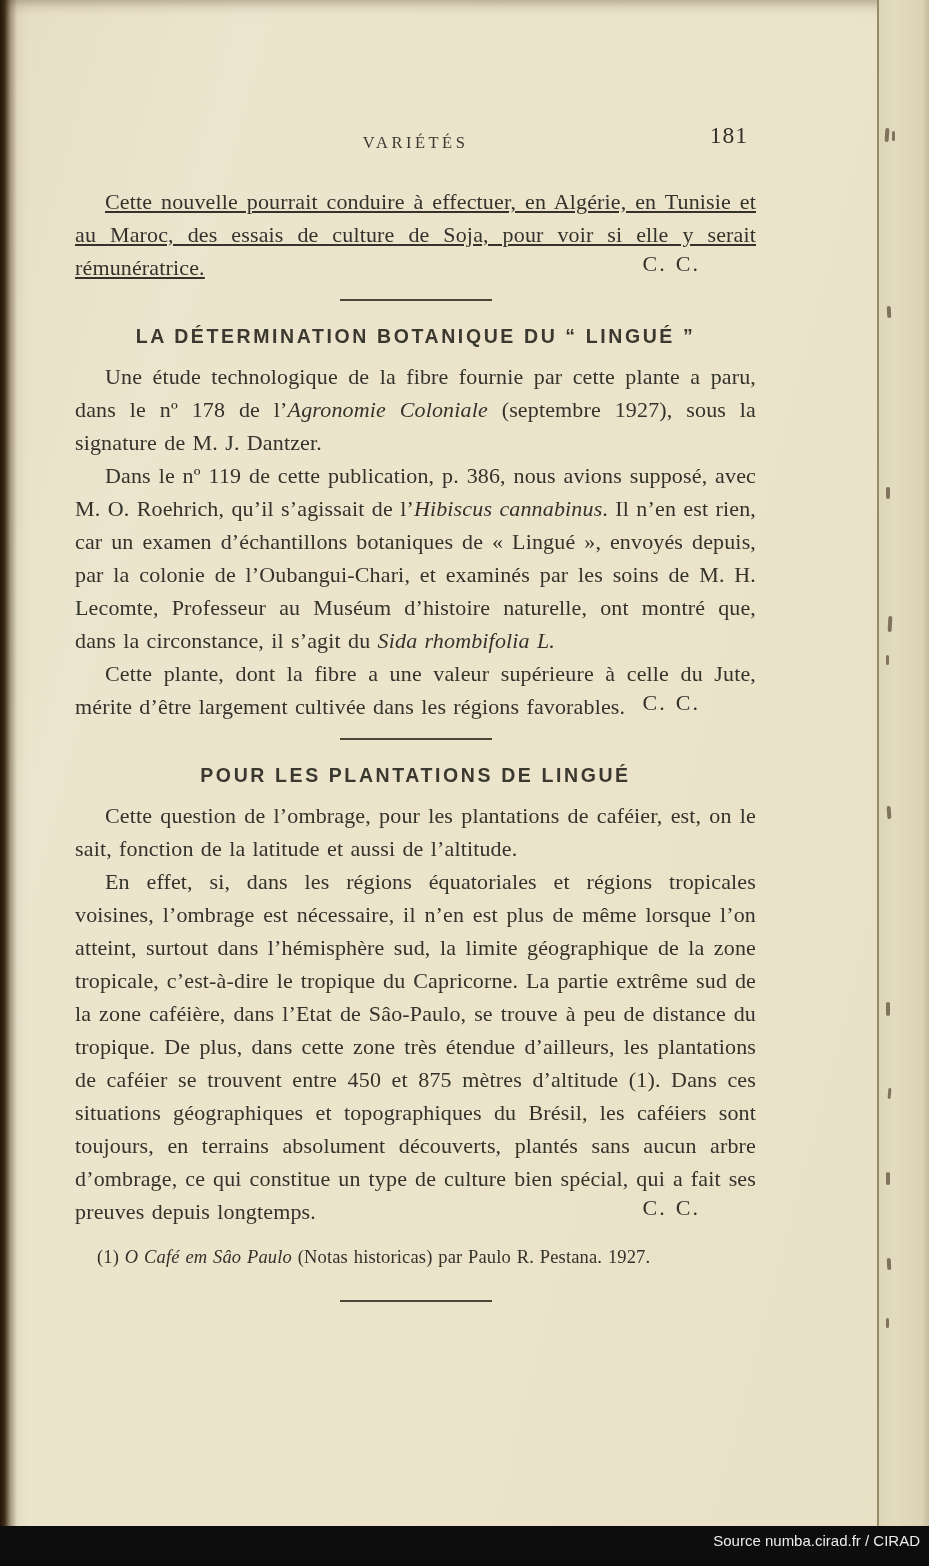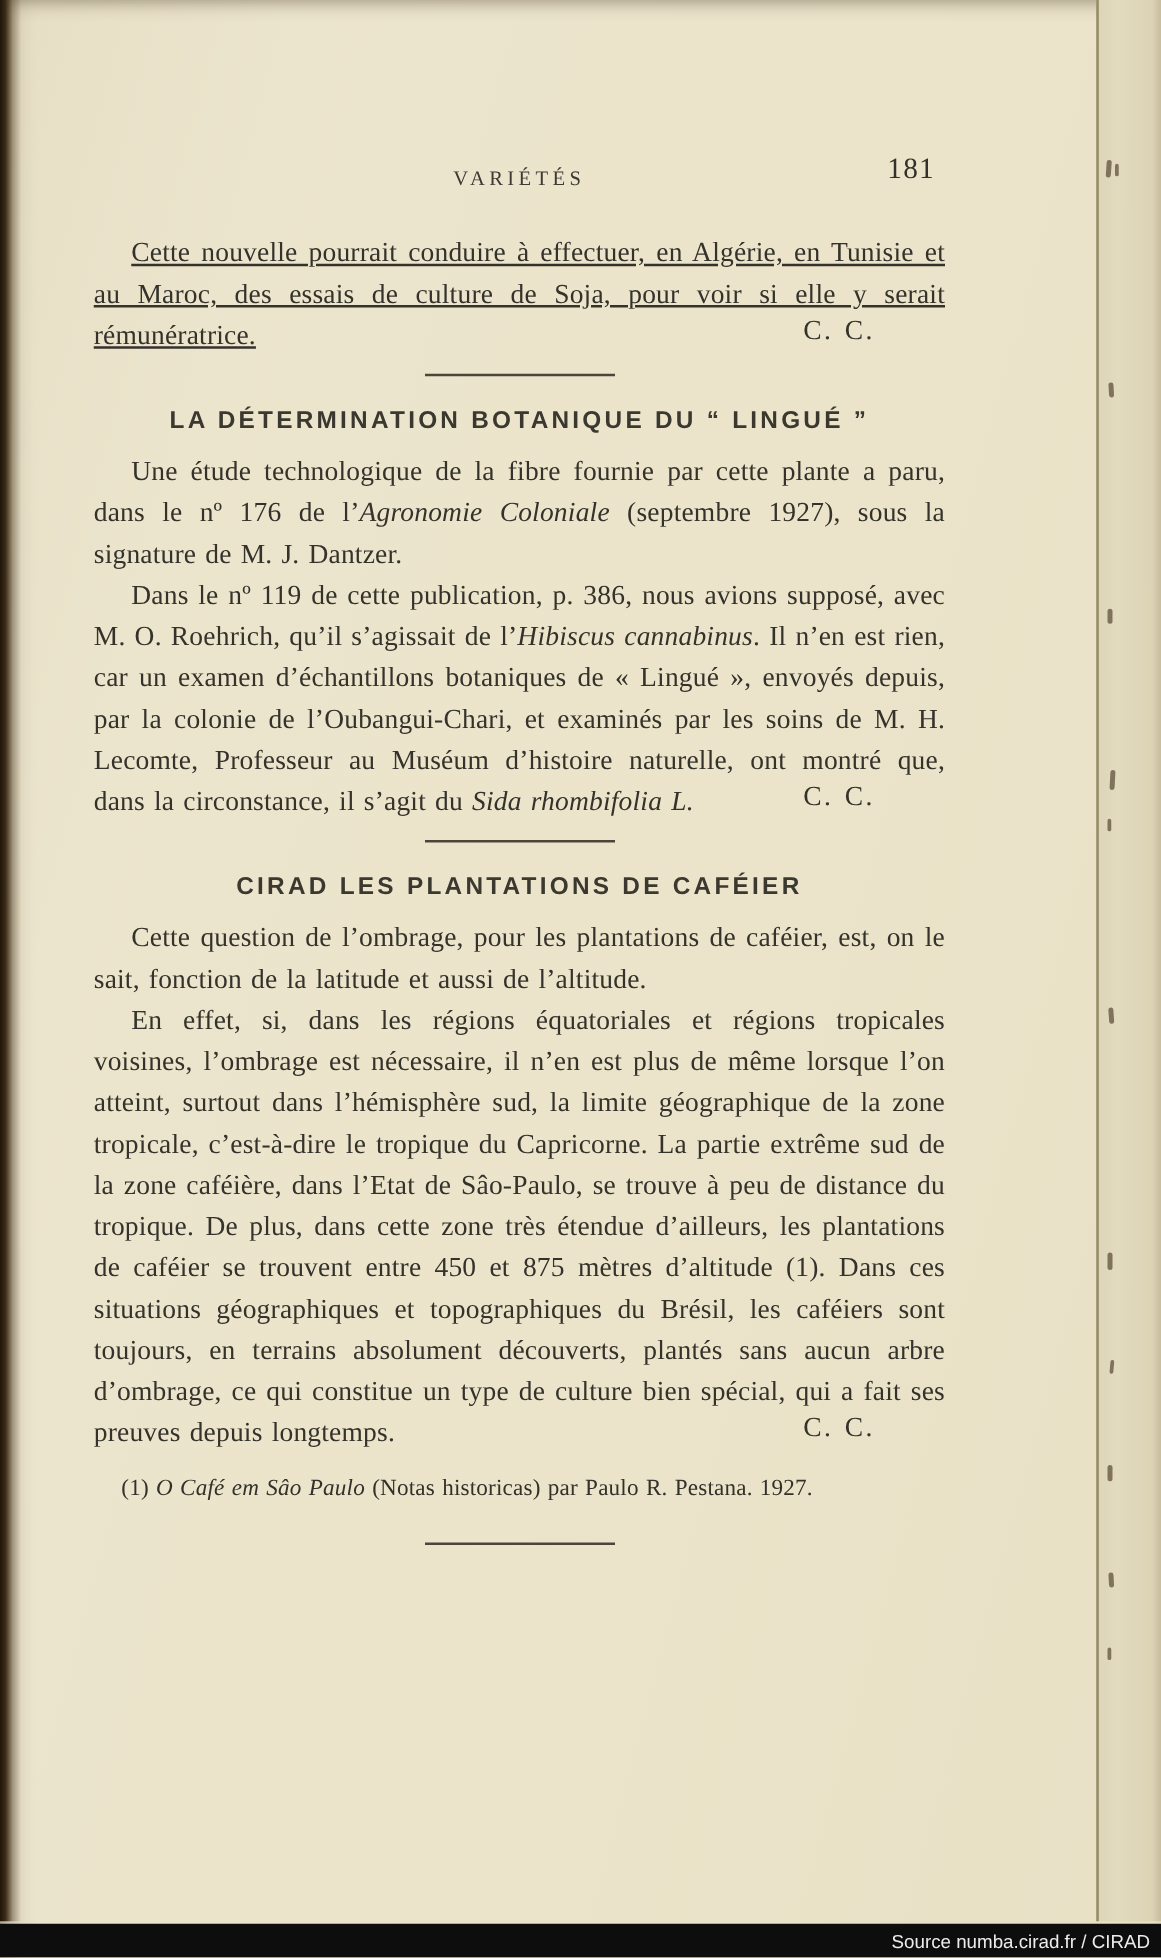--- a/index.html
+++ b/index.html
@@ -56,21 +56,21 @@
     line-height: 34px;
   }
   .it { font-style: italic; margin-top: 40px; }
   .footnote {
     margin: 16px 0 0 0;
     font-size: 18.5px; line-height: 26px;
     text-indent: 22px; word-spacing: 1px;
     color: #33312a;
   }
   .footer-bar {
-    position: absolute; left: 0; right: 0; bottom: 0; height: 27px;
+    position: absolute; left: 0; right: 0; bottom: 0; height: 40px;
     background: #0d0d0d;
     color: #ececec;
     font-family: "Liberation Sans", sans-serif;
     font-size: 15px; line-height: 29px;
     text-align: right;
     padding-right: 9px;
     box-sizing: border-box;
   }
 </style>
 </head>
@@ -86,30 +86,30 @@
       <span class="running">VARIÉTÉS</span>
       <span class="pagenum">181</span>
     </div>
 
     <p class="body first-para sigp"><span>Cette nouvelle pourrait conduire à effectuer, en Algérie, en Tunisie et au Maroc, des essais de culture de Soja, pour voir si elle y serait rémunératrice.</span><span class="sig">C. C.</span></p>
 
     <div class="divider"></div>
 
     <h2 class="heading">LA DÉTERMINATION BOTANIQUE DU “ LINGUÉ ”</h2>
 
-    <p class="body"><span>Une étude technologique de la fibre fournie par cette plante a paru, dans le nº 176 de l’</span><span class="it">Agronomie Coloniale</span><span> (septembre 1927), sous la signature de M. J. Dantzer.</span></p>
+    <p class="body"><span>Une étude technologique de la fibre fournie par cette plante a paru, dans le nº 178 de l’</span><span class="it">Agronomie Coloniale</span><span> (septembre 1927), sous la signature de M. J. Dantzer.</span></p>
 
     <p class="body"><span>Dans le nº 119 de cette publication, p. 386, nous avions supposé, avec M. O. Roehrich, qu’il s’agissait de l’</span><span class="it">Hibiscus cannabinus</span><span>. Il n’en est rien, car un examen d’échantillons botaniques de « Lingué », envoyés depuis, par la colonie de l’Oubangui-Chari, et examinés par les soins de M. H. Lecomte, Professeur au Muséum d’histoire naturelle, ont montré que, dans la circonstance, il s’agit du </span><span class="it">Sida rhombifolia L.</span></p>
 
-    <p class="body sigp"><span class="sig">C. C.</span></p>
+    <p class="body sigp"><span>Cette plante, dont la fibre a une valeur supérieure à celle du Jute, mérite d’être largement cultivée dans les régions favorables.</span><span class="sig">C. C.</span></p>
 
     <div class="divider"></div>
 
     <h2 class="heading">
-        <div>CIRAD LES PLANTATIONS DE CAFÉIER</div>
+        <div>POUR LES PLANTATIONS DE LINGUÉ</div>
       </h2>
 
     <p class="body"><span>Cette question de l’ombrage, pour les plantations de caféier, est, on le sait, fonction de la latitude et aussi de l’altitude.</span></p>
 
     <p class="body sigp"><span>En effet, si, dans les régions équatoriales et régions tropicales voisines, l’ombrage est nécessaire, il n’en est plus de même lorsque l’on atteint, surtout dans l’hémisphère sud, la limite géographique de la zone tropicale, c’est-à-dire le tropique du Capricorne. La partie extrême sud de la zone caféière, dans l’Etat de Sâo-Paulo, se trouve à peu de distance du tropique. De plus, dans cette zone très étendue d’ailleurs, les plantations de caféier se trouvent entre 450 et 875 mètres d’altitude (1). Dans ces situations géographiques et topographiques du Brésil, les caféiers sont toujours, en terrains absolument découverts, plantés sans aucun arbre d’ombrage, ce qui constitue un type de culture bien spécial, qui a fait ses preuves depuis longtemps.</span><span class="sig">C. C.</span></p>
 
     <p class="footnote"><span>(1) </span><span class="it">O Café em Sâo Paulo</span><span> (Notas historicas) par Paulo R. Pestana. 1927.</span></p>
 
     <div class="divider bottom"></div>
 

